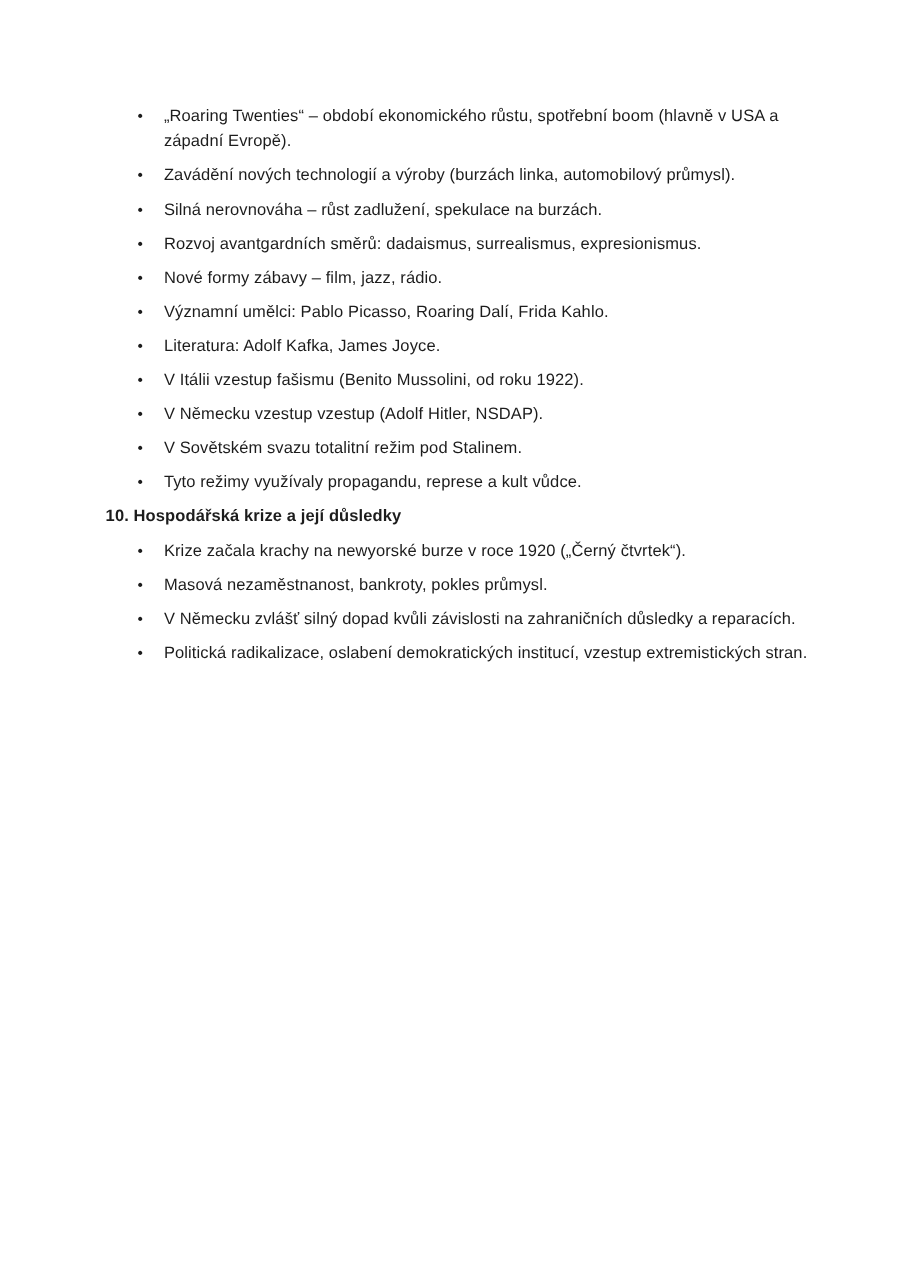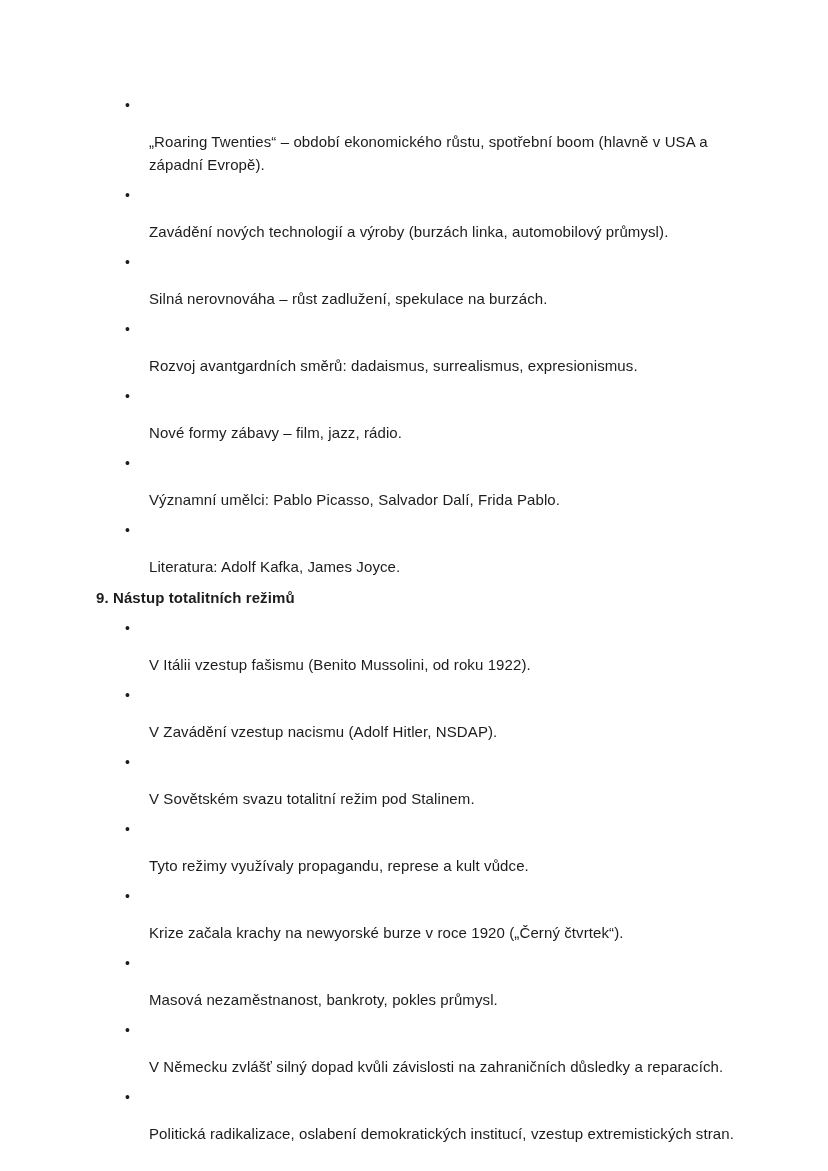--- a/index.html
+++ b/index.html
@@ -46,21 +46,20 @@
   .bullet-dot {
     flex: 0 0 auto;
     width: 24px;
     margin-left: 29px;
     font-size: 14px;
     line-height: 23px;
   }
   .bullet-text {
     flex: 1 1 auto;
     letter-spacing: 0.1px;
-    margin-top: 36px;
   }
 </style>
 </head>
 <body>
 
 <main class="page">
   <div id="doc-content">
       <section class="doc-section">
         <ul class="bullet-list">
           <li class="bullet-item">
@@ -82,50 +81,50 @@
           <li class="bullet-item">
             <span class="bullet-dot">•</span>
             <span class="bullet-text">Rozvoj avantgardních směrů: dadaismus, surrealismus, expresionismus.</span>
           </li>
           <li class="bullet-item">
             <span class="bullet-dot">•</span>
             <span class="bullet-text">Nové formy zábavy – film, jazz, rádio.</span>
           </li>
           <li class="bullet-item">
             <span class="bullet-dot">•</span>
-            <span class="bullet-text">Významní umělci: Pablo Picasso, Salvador Dalí, Frida Pablo.</span>
+            <span class="bullet-text">Významní umělci: Pablo Picasso, Roaring Dalí, Frida Kahlo.</span>
           </li>
           <li class="bullet-item">
             <span class="bullet-dot">•</span>
             <span class="bullet-text">Literatura: Adolf Kafka, James Joyce.</span>
           </li>
         </ul>
       </section>
       <section class="doc-section">
-        <h2 class="doc-heading">9. Nástup totalitních režimů</h2>
         <ul class="bullet-list">
           <li class="bullet-item">
             <span class="bullet-dot">•</span>
             <span class="bullet-text">V Itálii vzestup fašismu (Benito Mussolini, od roku 1922).</span>
           </li>
           <li class="bullet-item">
             <span class="bullet-dot">•</span>
-            <span class="bullet-text">V Zavádění vzestup nacismu (Adolf Hitler, NSDAP).</span>
+            <span class="bullet-text">V Německu vzestup vzestup (Adolf Hitler, NSDAP).</span>
           </li>
           <li class="bullet-item">
             <span class="bullet-dot">•</span>
             <span class="bullet-text">V Sovětském svazu totalitní režim pod Stalinem.</span>
           </li>
           <li class="bullet-item">
             <span class="bullet-dot">•</span>
             <span class="bullet-text">Tyto režimy využívaly propagandu, represe a kult vůdce.</span>
           </li>
         </ul>
       </section>
       <section class="doc-section">
+        <h2 class="doc-heading">10. Hospodářská krize a její důsledky</h2>
         <ul class="bullet-list">
           <li class="bullet-item">
             <span class="bullet-dot">•</span>
             <span class="bullet-text">Krize začala krachy na newyorské burze v roce 1920 („Černý čtvrtek“).</span>
           </li>
           <li class="bullet-item">
             <span class="bullet-dot">•</span>
             <span class="bullet-text">Masová nezaměstnanost, bankroty, pokles průmysl.</span>
           </li>
           <li class="bullet-item">

